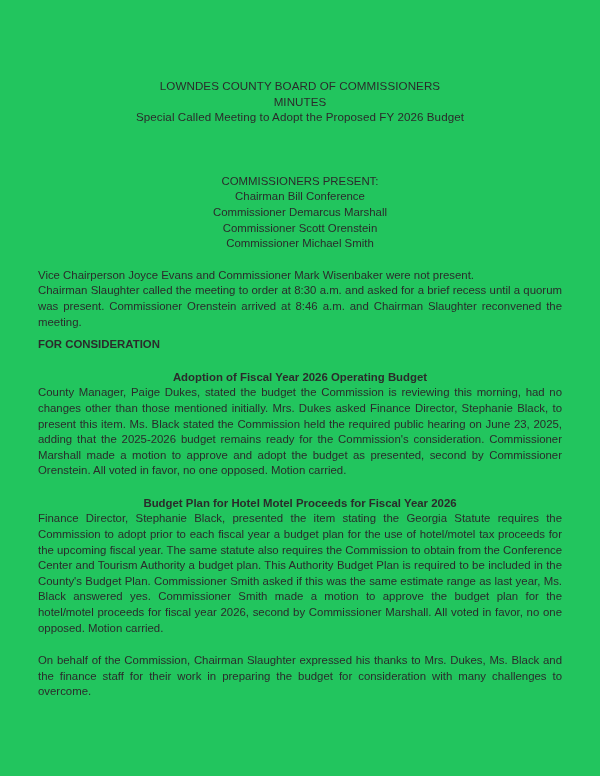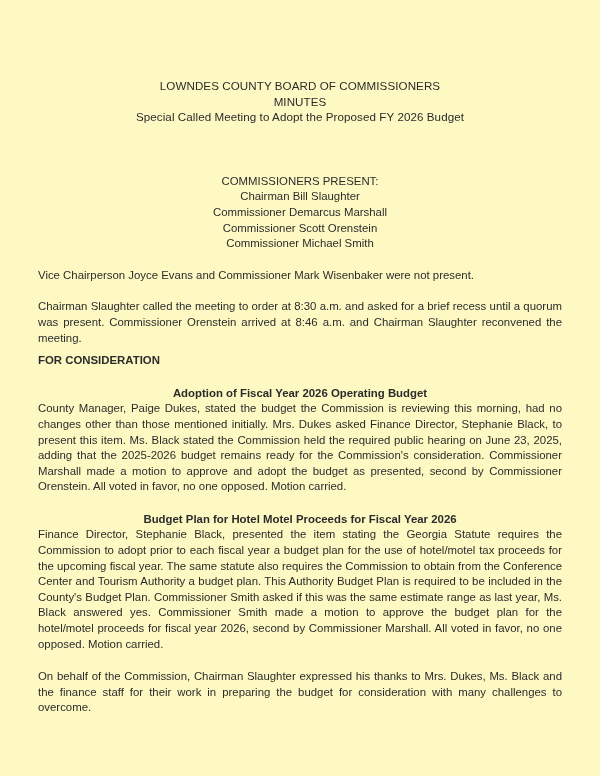--- a/index.html
+++ b/index.html
@@ -11,21 +11,21 @@
     width: 600px;
     height: 776px;
     font-family: "Liberation Sans", sans-serif;
     color: #2b2b2b;
     -webkit-font-smoothing: antialiased;
   }
   .page {
     position: relative;
     width: 600px;
     height: 776px;
-    background: #fef9c3;
+    background: #22c55e;
     box-sizing: border-box;
     padding: 0 38px;
     overflow: hidden;
   }
 
   
   .title-block {
     padding-top: 78px;
     text-align: center;
   }
@@ -47,21 +47,20 @@
     line-height: 15.6px;
   }
 
   .absent-note {
     margin-top: 16px;
     font-size: 11.4px;
     line-height: 15.6px;
   }
 
   .para {
-    margin-top: 16px;
     font-size: 11.4px;
     line-height: 15.6px;
     text-align: justify;
     text-justify: inter-word;
   }
 
   
   .section-heading {
     margin-top: 7px;
     font-size: 11.4px;
@@ -95,21 +94,21 @@
 <div class="page">
 
   <div class="title-block">
     <div class="title-line">LOWNDES COUNTY BOARD OF COMMISSIONERS</div>
     <div class="title-line">MINUTES</div>
     <div class="title-line">Special Called Meeting to Adopt the Proposed FY 2026 Budget</div>
   </div>
 
   <div class="attendance">
     <div class="attendance-heading">COMMISSIONERS PRESENT:</div>
-    <div class="attendance-item">Chairman Bill Slaughter</div>
+    <div class="attendance-item">Chairman Bill Conference</div>
     <div class="attendance-item">Commissioner Demarcus Marshall</div>
     <div class="attendance-item">Commissioner Scott Orenstein</div>
     <div class="attendance-item">Commissioner Michael Smith</div>
   </div>
 
   <div class="absent-note">Vice Chairperson Joyce Evans and Commissioner Mark Wisenbaker were not present.</div>
 
   <div class="para">Chairman Slaughter called the meeting to order at 8:30 a.m. and asked for a brief recess until a quorum was present. Commissioner Orenstein arrived at 8:46 a.m. and Chairman Slaughter reconvened the meeting.</div>
 
   <div class="section-heading">FOR CONSIDERATION</div>

